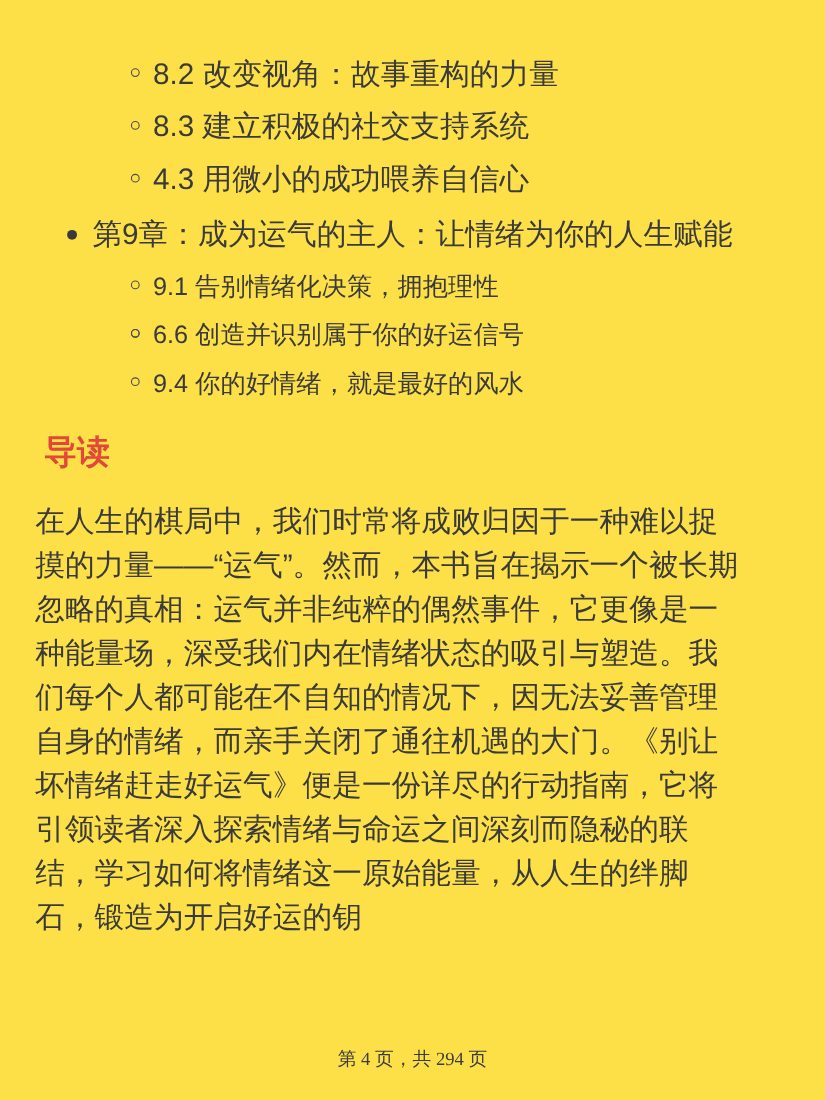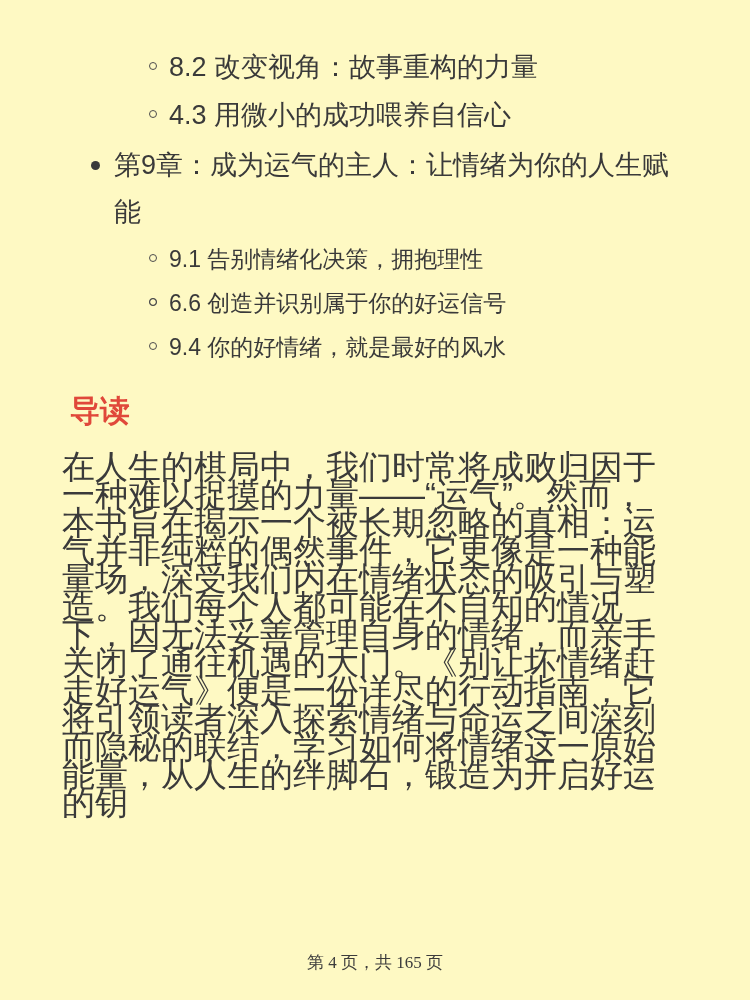--- a/index.html
+++ b/index.html
@@ -13,23 +13,23 @@
     background: #ffffff;
   }
   body {
     width: 750px; height: 1000px;
     font-family: "Liberation Sans", sans-serif;
     color: var(--text-color);
   }
   .page {
     position: relative;
     width: 750px; height: 1000px;
-    padding: 46px 76px 0 62px;
+    padding: 46px 76px 0 32px;
     overflow: hidden;
-    background: #fef9c3;
+    background: #fde047;
   }
   ul { margin: 0; padding: 0; list-style: none; }
   li { position: relative; }
 
   
   .toc-sub-standalone { padding-left: 107px; }
   .toc-sub-standalone li {
     font-size: 27px;
     line-height: 42px;
     margin-bottom: 6px;
@@ -72,22 +72,22 @@
   .section-heading {
     margin: 26px 0 0 8px;
     font-size: 30px;
     line-height: 36px;
     font-weight: bold;
     color: var(--heading-red);
   }
 
   .body-paragraph {
     margin: 24px 0 8px 0;
-    font-size: 33px;
-    line-height: 28px;
+    font-size: 27px;
+    line-height: 40px;
     color: var(--text-color);
     word-break: break-all;
     overflow-wrap: break-word;
   }
 
   .page-footer {
     position: absolute;
     left: 0; right: 0; bottom: 26px;
     text-align: center;
     font-family: "Liberation Serif", serif;
@@ -97,20 +97,24 @@
 </style>
 </head>
 <body>
 
 <div class="page">
 
   <ul class="toc-sub-standalone">
     <li class="toc-item">
       <span class="bullet hollow"></span>
       <span class="toc-text">8.2 改变视角：故事重构的力量</span>
+    </li>
+    <li class="toc-item">
+      <span class="bullet hollow"></span>
+      <span class="toc-text">8.3 建立积极的社交支持系统</span>
     </li>
     <li class="toc-item">
       <span class="bullet hollow"></span>
       <span class="toc-text">4.3 用微小的成功喂养自信心</span>
     </li>
   </ul>
 
   <ul class="toc-main">
     <li class="toc-chapter">
       <span class="bullet filled"></span>
@@ -132,15 +136,15 @@
           <span class="toc-text">9.4 你的好情绪，就是最好的风水</span>
         </li>
       </ul>
     </li>
   </ul>
 
   <h2 class="section-heading">导读</h2>
 
   <p class="body-paragraph">在人生的棋局中，我们时常将成败归因于一种难以捉摸的力量——“运气”。然而，本书旨在揭示一个被长期忽略的真相：运气并非纯粹的偶然事件，它更像是一种能量场，深受我们内在情绪状态的吸引与塑造。我们每个人都可能在不自知的情况下，因无法妥善管理自身的情绪，而亲手关闭了通往机遇的大门。《别让坏情绪赶走好运气》便是一份详尽的行动指南，它将引领读者深入探索情绪与命运之间深刻而隐秘的联结，学习如何将情绪这一原始能量，从人生的绊脚石，锻造为开启好运的钥</p>
 
-  <div class="page-footer">第 4 页，共 165 页</div>
+  <div class="page-footer">第 4 页，共 294 页</div>
 
 </div>
 
 </body></html>

